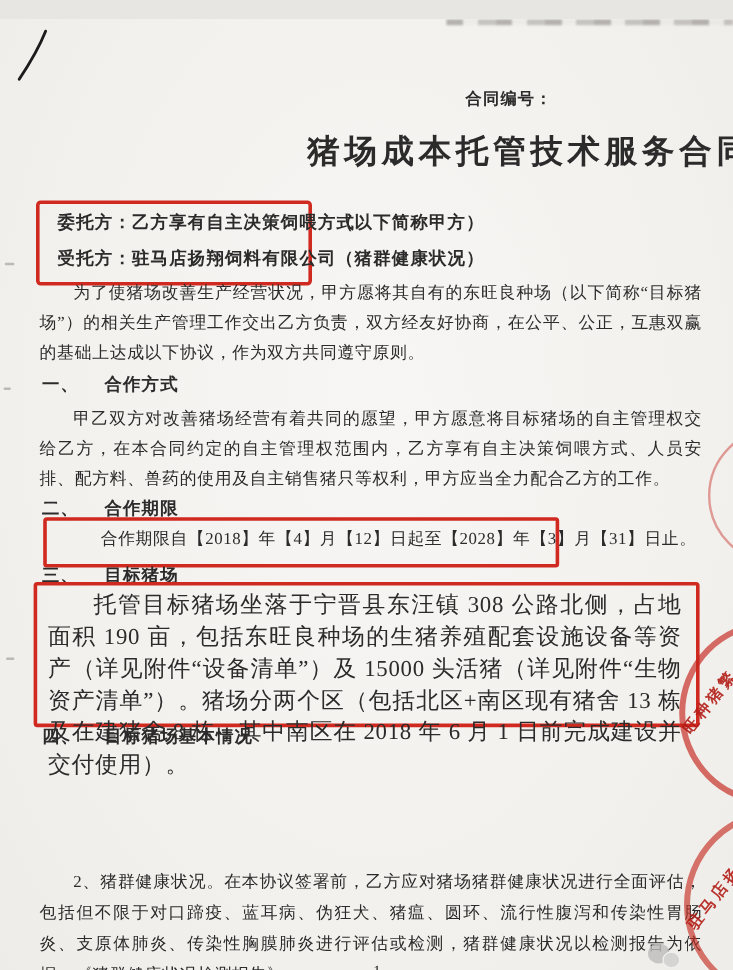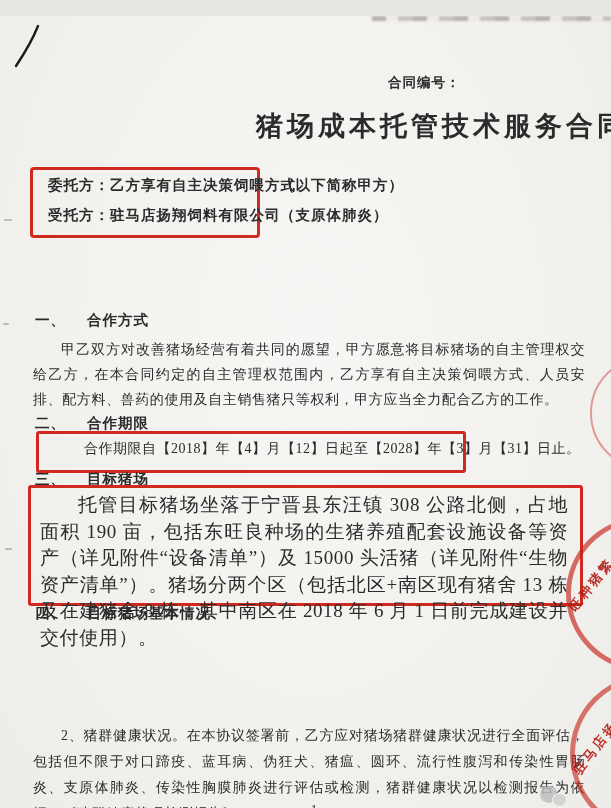--- a/index.html
+++ b/index.html
@@ -80,23 +80,24 @@
   <div class="abs contract-no">合同编号：</div>
   <div class="abs doc-title">猪场成本托管技术服务合同</div>
 
   <div class="abs party-box"></div>
   <div class="abs party-row" style="top:160px;">
     <span>委托方：</span><span>乙方享有自主决策饲喂方式</span>
     <span class="alias">（以下简称甲方）</span>
   </div>
   <div class="abs party-row" style="top:190px;">
     <span>受托方：</span><span>驻马店扬翔饲料有限公司</span>
-    <span class="alias">（支原体肺炎）</span>
+    <span class="alias">（猪群健康状况）</span>
   </div>
 
+  <div class="abs para" style="top:216px;">为了使猪场改善生产经营状况，甲方愿将其自有的东旺良种场（以下简称“目标猪场”）的相关生产管理工作交出乙方负责，双方经友好协商，在公平、公正，互惠双赢的基础上达成以下协议，作为双方共同遵守原则。</div>
 
   <div class="abs sec-head" style="top:295px;">
     <span class="num">一、</span>
     <span>合作方式</span>
   </div>
   <div class="abs para" style="top:321px;">甲乙双方对改善猪场经营有着共同的愿望，甲方愿意将目标猪场的自主管理权交给乙方，在本合同约定的自主管理权范围内，乙方享有自主决策饲喂方式、人员安排、配方料、兽药的使用及自主销售猪只等权利，甲方应当全力配合乙方的工作。</div>
 
   <div class="abs sec-head" style="top:398px;">
     <span class="num">二、</span>
     <span>合作期限</span>

